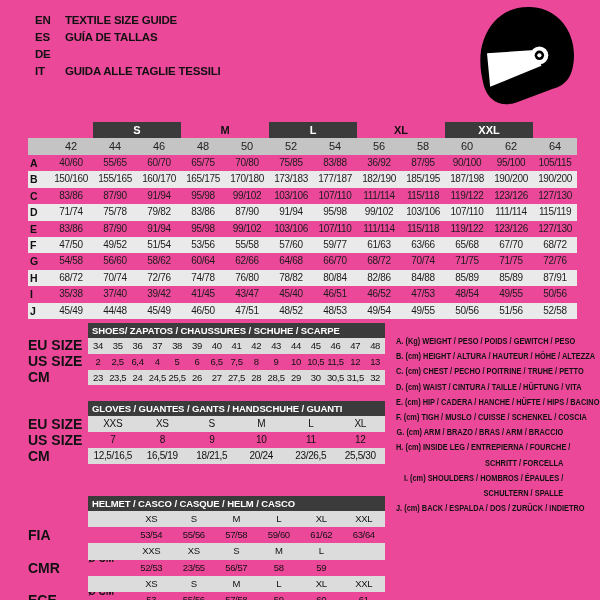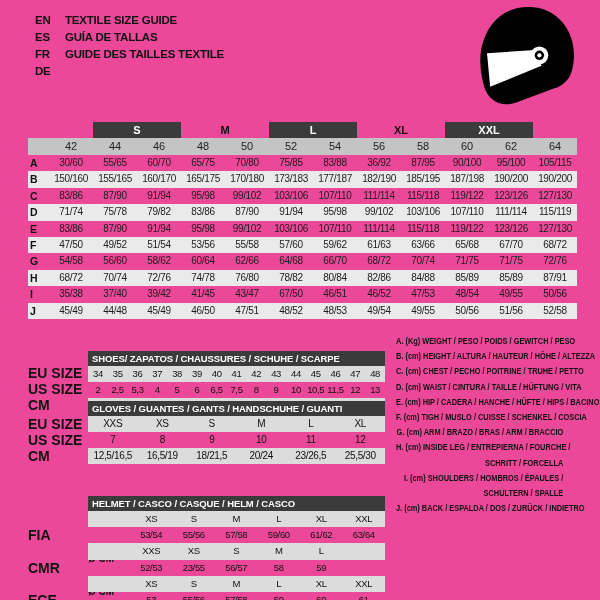--- a/index.html
+++ b/index.html
@@ -21,21 +21,21 @@
   .cell{white-space:nowrap;}
   .band{grid-row:1;font-weight:700;font-size:11px;text-align:center;line-height:16px;}
   .band.dark{background:#3b3b3b;color:#fff;}
   .num{background:#c4c4c4;text-align:center;font-size:11px;line-height:17px;color:#222;}
   .rlab{font-weight:700;font-size:10.5px;line-height:16.4px;padding-left:2px;}
   .val{font-size:10px;letter-spacing:-0.35px;text-align:center;line-height:16.4px;color:#1c1c1c;}
   .alt{background:#eaeaea;}
 
   
   .subtable{position:absolute;display:grid;width:357px;}
-  .shoes{left:28px;top:351px;grid-template-columns:60px repeat(15,1fr);grid-template-rows:15px;grid-auto-rows:15.8px;line-height:15.8px;}
+  .shoes{left:28px;top:323px;grid-template-columns:60px repeat(15,1fr);grid-template-rows:15px;grid-auto-rows:15.8px;line-height:15.8px;}
   .gloves{left:28px;top:401px;grid-template-columns:60px repeat(6,1fr);grid-template-rows:15px;grid-auto-rows:16px;line-height:16px;}
   .helmet{left:28px;top:496px;grid-template-columns:60px 42px repeat(6,1fr);grid-template-rows:15px;grid-auto-rows:16.2px;line-height:16.2px;}
   .tbar{grid-column:2/-1;background:#3b3b3b;color:#fff;font-weight:700;font-size:9.5px;
         line-height:15px;padding-left:4px;letter-spacing:-0.1px;white-space:nowrap;overflow:hidden;}
   .slab{font-weight:700;font-size:14px;}
   .sval{font-size:9.5px;letter-spacing:-0.35px;text-align:center;}
   .gloves .sval{font-size:10px;}
   .stripe{background:#dcdcdc;}
   .hunit{font-weight:700;font-size:10px;margin-top:24px;}
 
@@ -52,25 +52,25 @@
   <div class="langs">
     <div class="lang">
       <span class="code">EN</span>
       <span>TEXTILE SIZE GUIDE</span>
     </div>
     <div class="lang">
       <span class="code">ES</span>
       <span>GUÍA DE TALLAS</span>
     </div>
     <div class="lang">
-      <span class="code">FR</span>
-      <span>GUIDE DES TAILLES TEXTILE</span>
+      <span class="code">DE</span>
     </div>
     <div class="lang">
-      <span class="code">DE</span>
+      <span class="code">IT</span>
+      <span>GUIDA ALLE TAGLIE TESSILI</span>
     </div>
   </div>
 
   <div class="helmet-logo">
     <svg viewBox="0 0 110 105" width="118" height="110" aria-hidden="true">
       <path d="M57 3 C81 5 97 26 96 51 C95 69 89 77 76 81 L41 94 C26 99 14 92 10 78 C6 63 5 47 10 34 C17 13 35 1 57 3 Z" fill="#000"></path>
       <polygon points="13,47 59,44 65,59 16,79" fill="#fff"></polygon>
       <circle cx="63" cy="49" r="8.5" fill="#fff"></circle>
       <circle cx="63" cy="49" r="4.5" fill="#000"></circle>
       <circle cx="63" cy="49" r="2" fill="#fff"></circle>
@@ -93,21 +93,21 @@
       <div class="cell num">48</div>
       <div class="cell num">50</div>
       <div class="cell num">52</div>
       <div class="cell num">54</div>
       <div class="cell num">56</div>
       <div class="cell num">58</div>
       <div class="cell num">60</div>
       <div class="cell num">62</div>
       <div class="cell num">64</div>
       <div class="cell rlab">A</div>
-      <div class="cell val">30/60</div>
+      <div class="cell val">40/60</div>
       <div class="cell val">55/65</div>
       <div class="cell val">60/70</div>
       <div class="cell val">65/75</div>
       <div class="cell val">70/80</div>
       <div class="cell val">75/85</div>
       <div class="cell val">83/88</div>
       <div class="cell val">36/92</div>
       <div class="cell val">87/95</div>
       <div class="cell val">90/100</div>
       <div class="cell val">95/100</div>
@@ -164,21 +164,21 @@
       <div class="cell val">119/122</div>
       <div class="cell val">123/126</div>
       <div class="cell val">127/130</div>
       <div class="cell rlab alt">F</div>
       <div class="cell val alt">47/50</div>
       <div class="cell val alt">49/52</div>
       <div class="cell val alt">51/54</div>
       <div class="cell val alt">53/56</div>
       <div class="cell val alt">55/58</div>
       <div class="cell val alt">57/60</div>
-      <div class="cell val alt">59/62</div>
+      <div class="cell val alt">59/77</div>
       <div class="cell val alt">61/63</div>
       <div class="cell val alt">63/66</div>
       <div class="cell val alt">65/68</div>
       <div class="cell val alt">67/70</div>
       <div class="cell val alt">68/72</div>
       <div class="cell rlab">G</div>
       <div class="cell val">54/58</div>
       <div class="cell val">56/60</div>
       <div class="cell val">58/62</div>
       <div class="cell val">60/64</div>
@@ -202,21 +202,21 @@
       <div class="cell val alt">84/88</div>
       <div class="cell val alt">85/89</div>
       <div class="cell val alt">85/89</div>
       <div class="cell val alt">87/91</div>
       <div class="cell rlab">I</div>
       <div class="cell val">35/38</div>
       <div class="cell val">37/40</div>
       <div class="cell val">39/42</div>
       <div class="cell val">41/45</div>
       <div class="cell val">43/47</div>
-      <div class="cell val">67/50</div>
+      <div class="cell val">45/40</div>
       <div class="cell val">46/51</div>
       <div class="cell val">46/52</div>
       <div class="cell val">47/53</div>
       <div class="cell val">48/54</div>
       <div class="cell val">49/55</div>
       <div class="cell val">50/56</div>
       <div class="cell rlab alt">J</div>
       <div class="cell val alt">45/49</div>
       <div class="cell val alt">44/48</div>
       <div class="cell val alt">45/49</div>
@@ -245,21 +245,21 @@
       <div class="cell sval stripe">42</div>
       <div class="cell sval stripe">43</div>
       <div class="cell sval stripe">44</div>
       <div class="cell sval stripe">45</div>
       <div class="cell sval stripe">46</div>
       <div class="cell sval stripe">47</div>
       <div class="cell sval stripe">48</div>
       <div class="cell slab">US SIZE</div>
       <div class="cell sval">2</div>
       <div class="cell sval">2,5</div>
-      <div class="cell sval">5,3</div>
+      <div class="cell sval">6,4</div>
       <div class="cell sval">4</div>
       <div class="cell sval">5</div>
       <div class="cell sval">6</div>
       <div class="cell sval">6,5</div>
       <div class="cell sval">7,5</div>
       <div class="cell sval">8</div>
       <div class="cell sval">9</div>
       <div class="cell sval">10</div>
       <div class="cell sval">10,5</div>
       <div class="cell sval">11,5</div>

